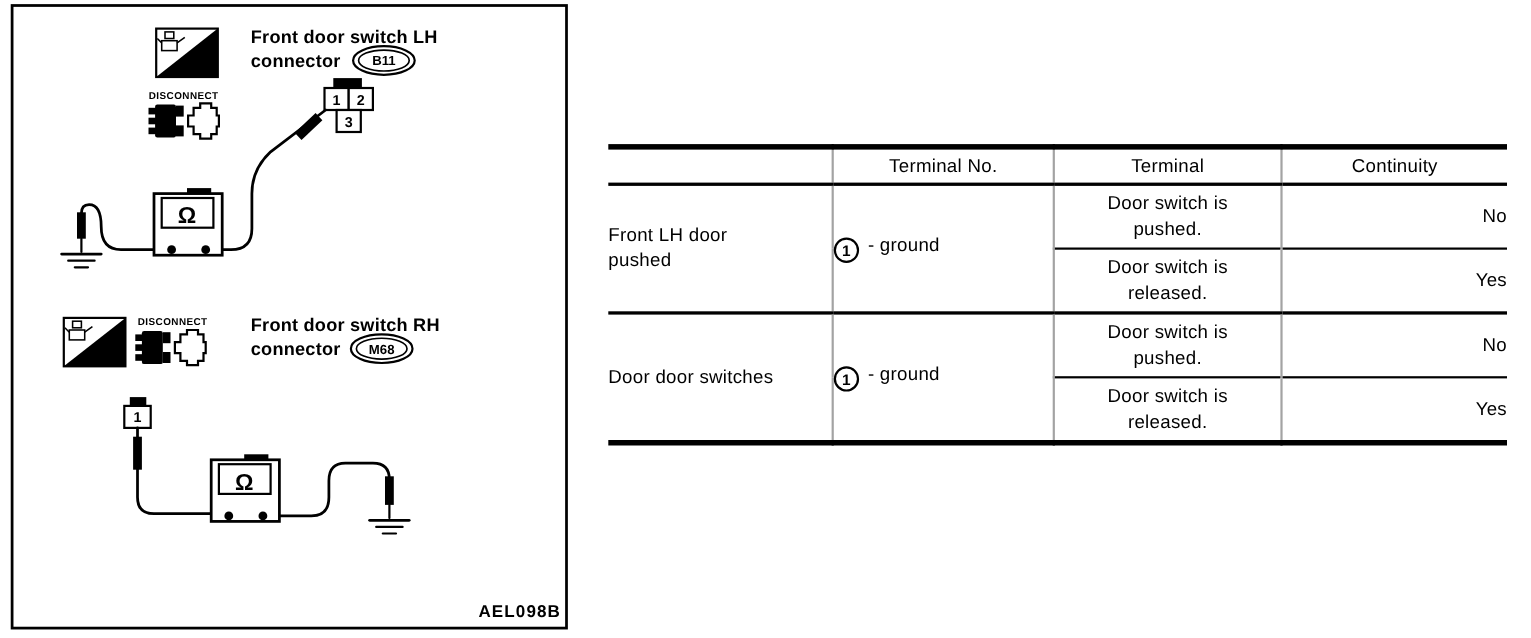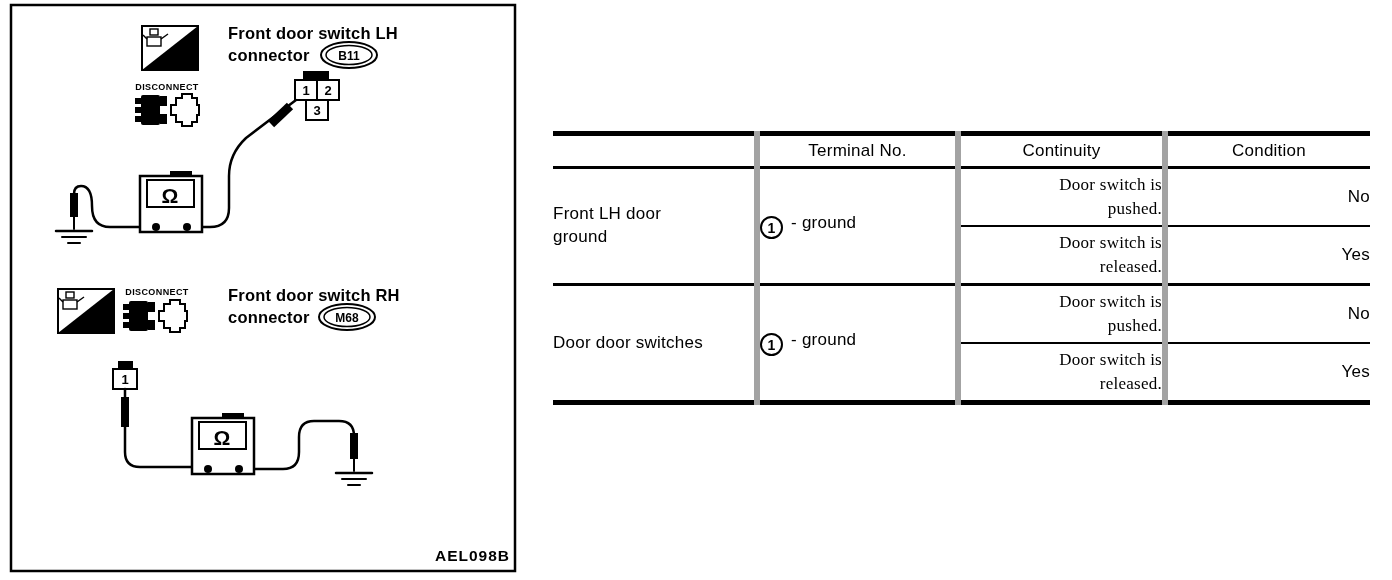--- a/index.html
+++ b/index.html
@@ -9,26 +9,26 @@
   svg text{font-family:"Liberation Sans",sans-serif;fill:#000;}
 
   
   .table-wrap{position:absolute;left:553px;top:131px;}
   table.cont{border-collapse:collapse;table-layout:fixed;width:817px;
              border-top:5px solid #000;border-bottom:5px solid #000;
              font-size:17px;letter-spacing:.25px;color:#000;}
   table.cont th{height:30px;font-weight:normal;text-align:center;
                 border-bottom:3px solid #000;padding:0;}
   table.cont td{height:56px;vertical-align:middle;padding:0;}
-  .b-r{border-right:6px solid #a3a3a3;margin-top:44px;}
+  .b-r{border-right:2px solid #a3a3a3;margin-top:44px;}
   tr.sub td{border-top:2px solid #000;}
   tr.grp2 td{border-top:3px solid #000;}
   td.lbl{text-align:left;padding-left:9px;line-height:1.35;}
   td.term{text-align:left;}
-  td.cond{text-align:right;padding-left:11px;line-height:1.4;font-family:Liberation Serif, serif;}
+  td.cond{text-align:center;padding-left:11px;line-height:1.4;}
   td.cty{text-align:right;}
   .cond-text{display:inline-block;width:150px;}
   .pin-circle{display:inline-flex;width:19px;height:19px;border:2px solid #000;
               border-radius:50%;align-items:center;justify-content:center;
               font-size:14px;font-weight:bold;margin-right:8px;vertical-align:-5px;}
 </style>
 </head>
 <body>
 
 <div class="page">
@@ -148,28 +148,28 @@
       <colgroup>
         <col style="width:204px">
           <col style="width:201px">
         <col style="width:207px">
           <col style="width:205px">
       </colgroup>
       <thead>
         <tr>
           <th class="b-r"></th>
           <th class="b-r">Terminal No.</th>
-          <th class="b-r">Continuity</th>
-          <th>Condition</th>
+          <th class="b-r">Terminal</th>
+          <th>Continuity</th>
         </tr>
       </thead>
       <tbody>
         <tr>
           <td class="lbl b-r" rowspan="2">
-            <span class="cond-text">Front LH door ground</span>
+            <span class="cond-text">Front LH door pushed</span>
           </td>
           <td class="term b-r" rowspan="2">
             <span class="pin-circle">1</span><span>- ground</span>
           </td>
           <td class="cond b-r">
             <span class="cond-text">Door switch is pushed.</span>
           </td>
           <td class="cty">No</td>
         </tr>
         <tr class="sub">

